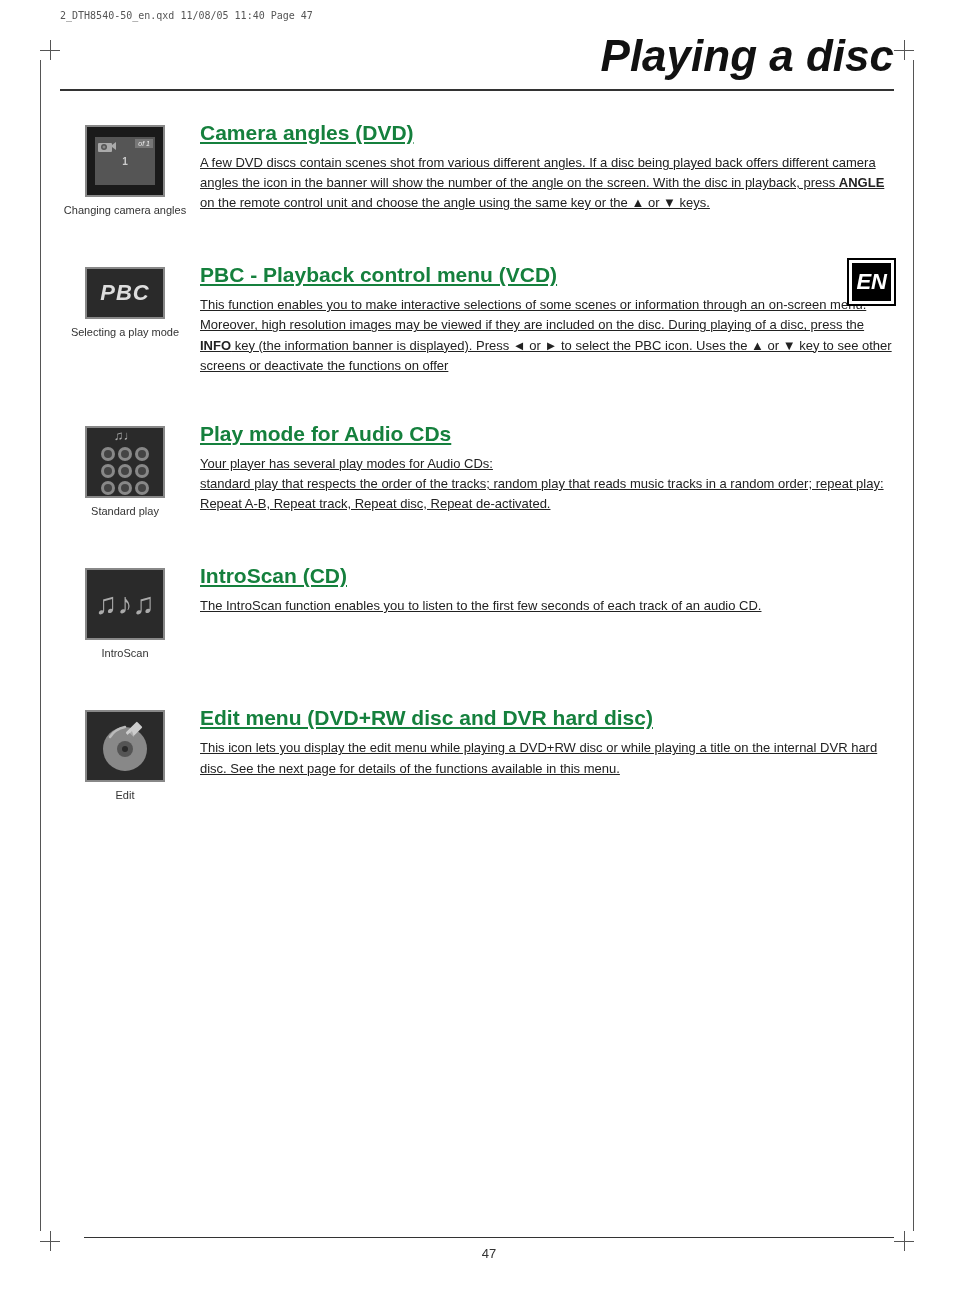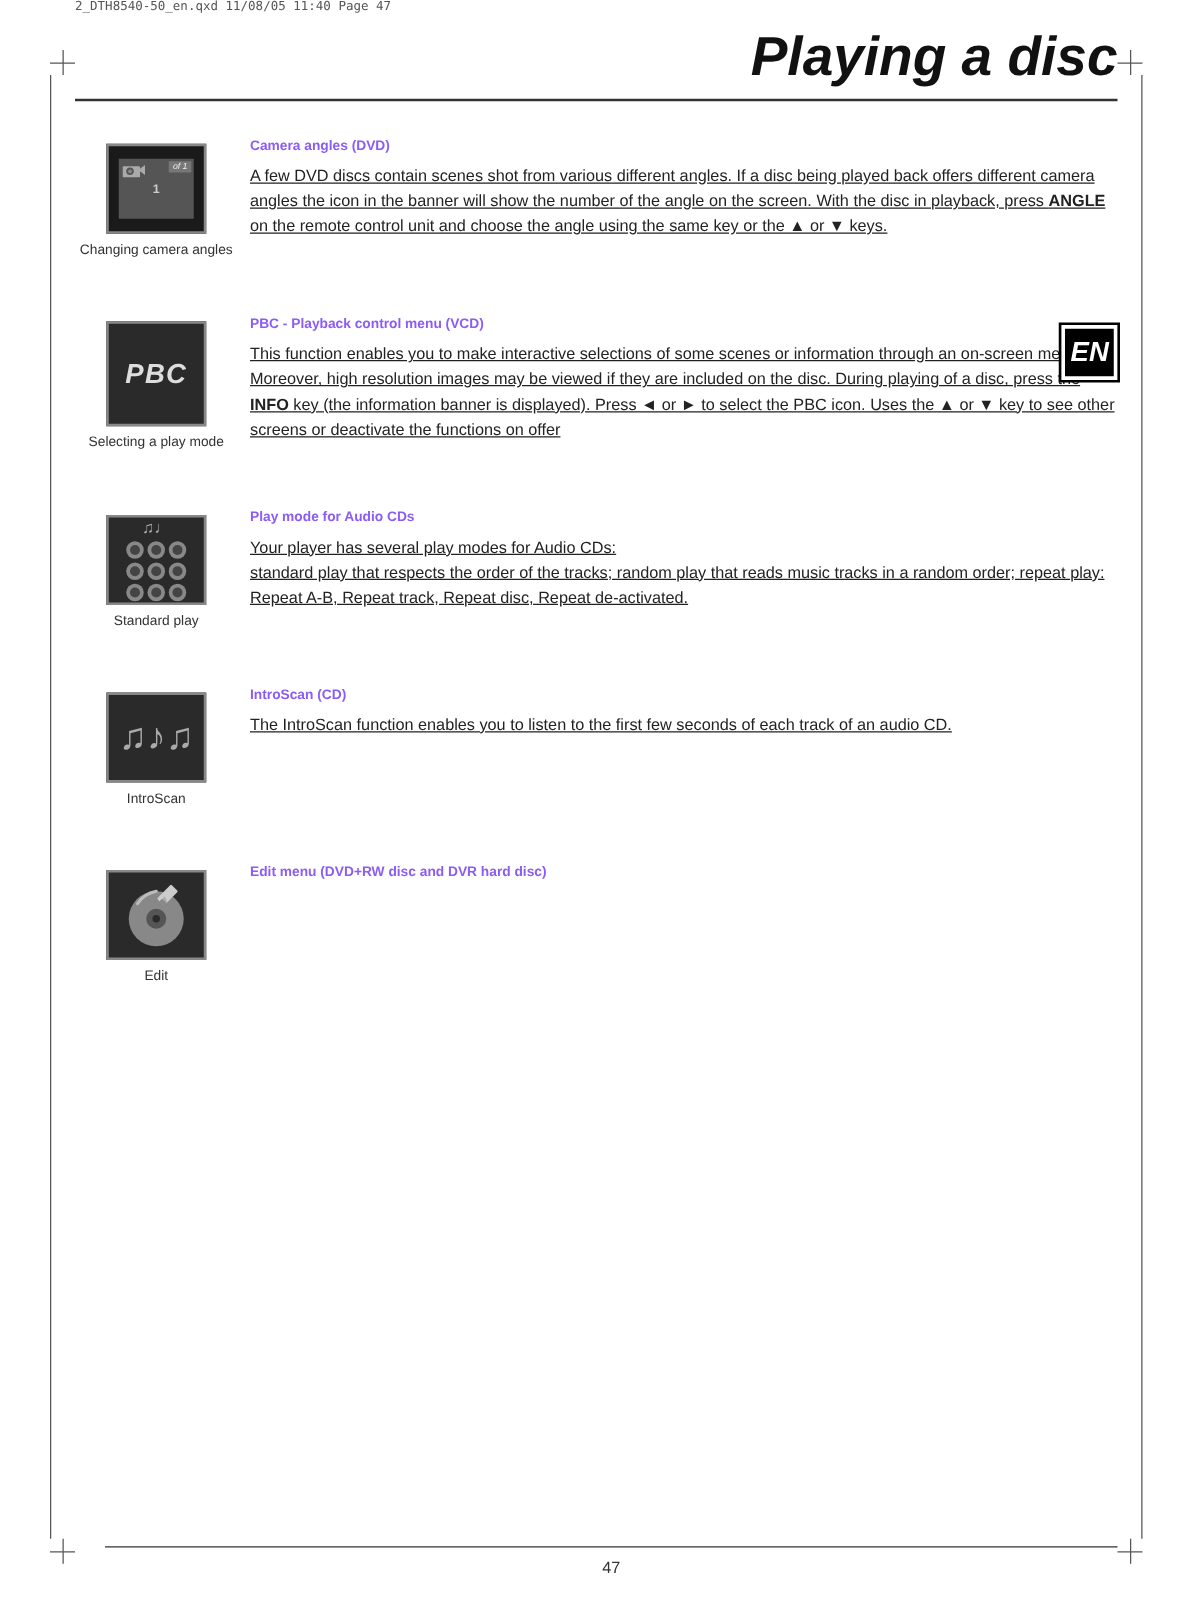--- a/index.html
+++ b/index.html
@@ -19,21 +19,21 @@
       min-height: 1291px;
       padding: 0 60px 60px 60px;
       position: relative;
     }
 
     
     .top-bar {
       display: flex;
       justify-content: space-between;
       align-items: flex-end;
-      padding-top: 0;
+      padding-top: 10px;
       margin-bottom: 0px;
     }
 
     .file-info {
       font-size: 10px;
       color: #555;
       font-family: monospace;
     }
 
     
@@ -103,24 +103,25 @@
       color: #333;
       line-height: 1.3;
     }
 
     .content-col {
       flex: 1;
       padding-left: 10px;
     }
 
     .section-title {
-      font-size: 11px;
+      font-size: 21px;
       font-weight: bold;
-      color: #8b5cf6;
+      color: #15803d;
       margin-bottom: 8px;
+      text-decoration: underline;
     }
 
     .section-body {
       font-size: 13px;
       line-height: 1.55;
       color: #222;
       text-decoration: underline;
     }
 
     .section-body strong, .bold-text {
@@ -153,21 +154,21 @@
       display: flex;
       align-items: center;
       justify-content: center;
       position: relative;
     }
 
     
     .pbc-icon {
       background: #2a2a2a;
       width: 80px;
-      height: 84px;
+      height: 52px;
       display: flex;
       align-items: center;
       justify-content: center;
     }
     .pbc-text {
       color: #ddd;
       font-size: 22px;
       font-weight: bold;
       font-style: italic;
       letter-spacing: 1px;
@@ -446,20 +447,21 @@
             <rect x="34" y="5" width="8" height="16" rx="1" fill="#ccc" transform="rotate(45 38 13)"></rect>
             <polygon points="32,18 36,14 38,20" fill="#aaa"></polygon>
             <rect x="31.5" y="18" width="7" height="3" rx="0.5" fill="#888" transform="rotate(45 35 19.5)"></rect>
           </svg>
         </div>
       </div>
       <div class="icon-caption">Edit</div>
     </div>
     <div class="content-col">
       <div class="section-title">Edit menu (DVD+RW disc and DVR hard disc)</div>
+      <div class="section-body">This icon lets you display the edit menu while playing a DVD+RW disc or while playing a title on the internal DVR hard disc. See the next page for details of the functions available in this menu.</div>
     </div>
   </div>
 
   <div class="page-footer">
     <div class="footer-line"></div>
     <span class="page-number">47</span>
   </div>
 
 </div>
 

